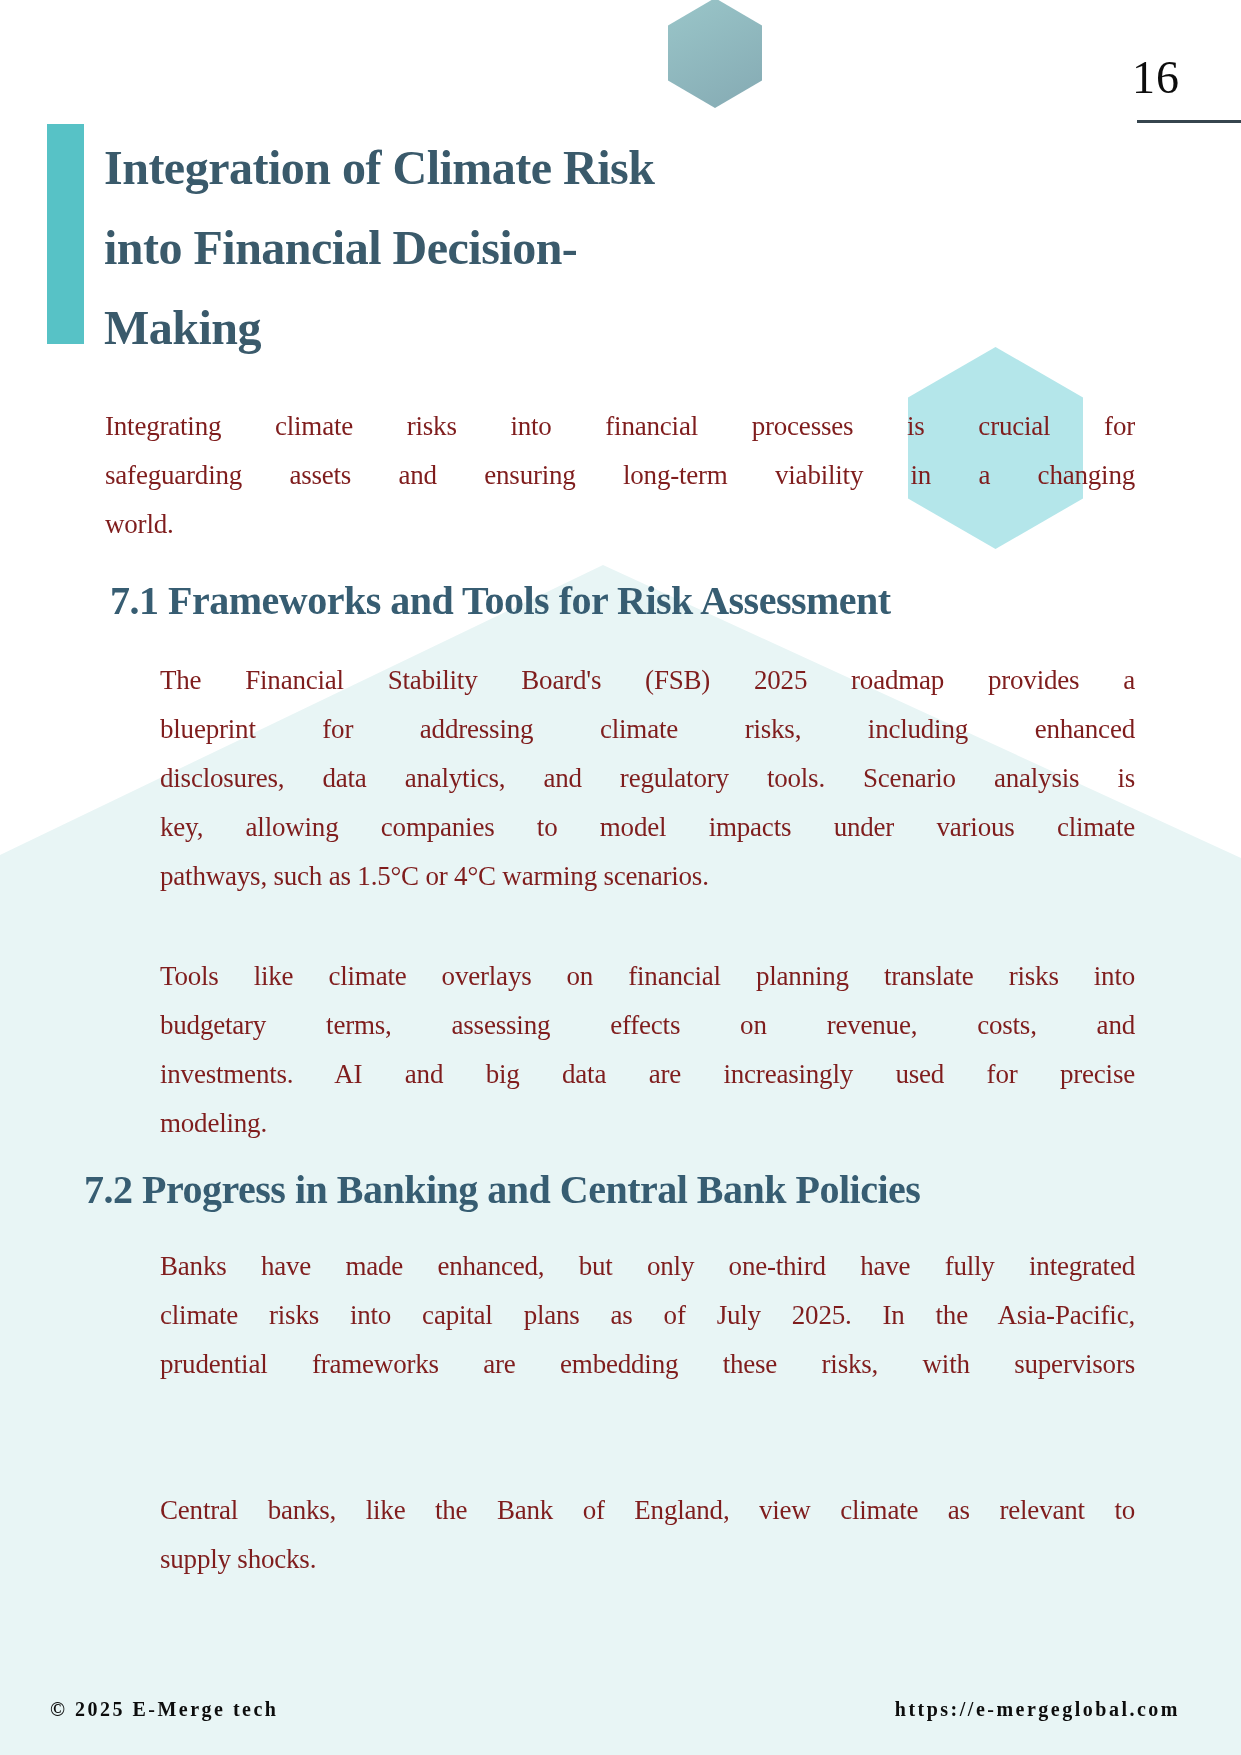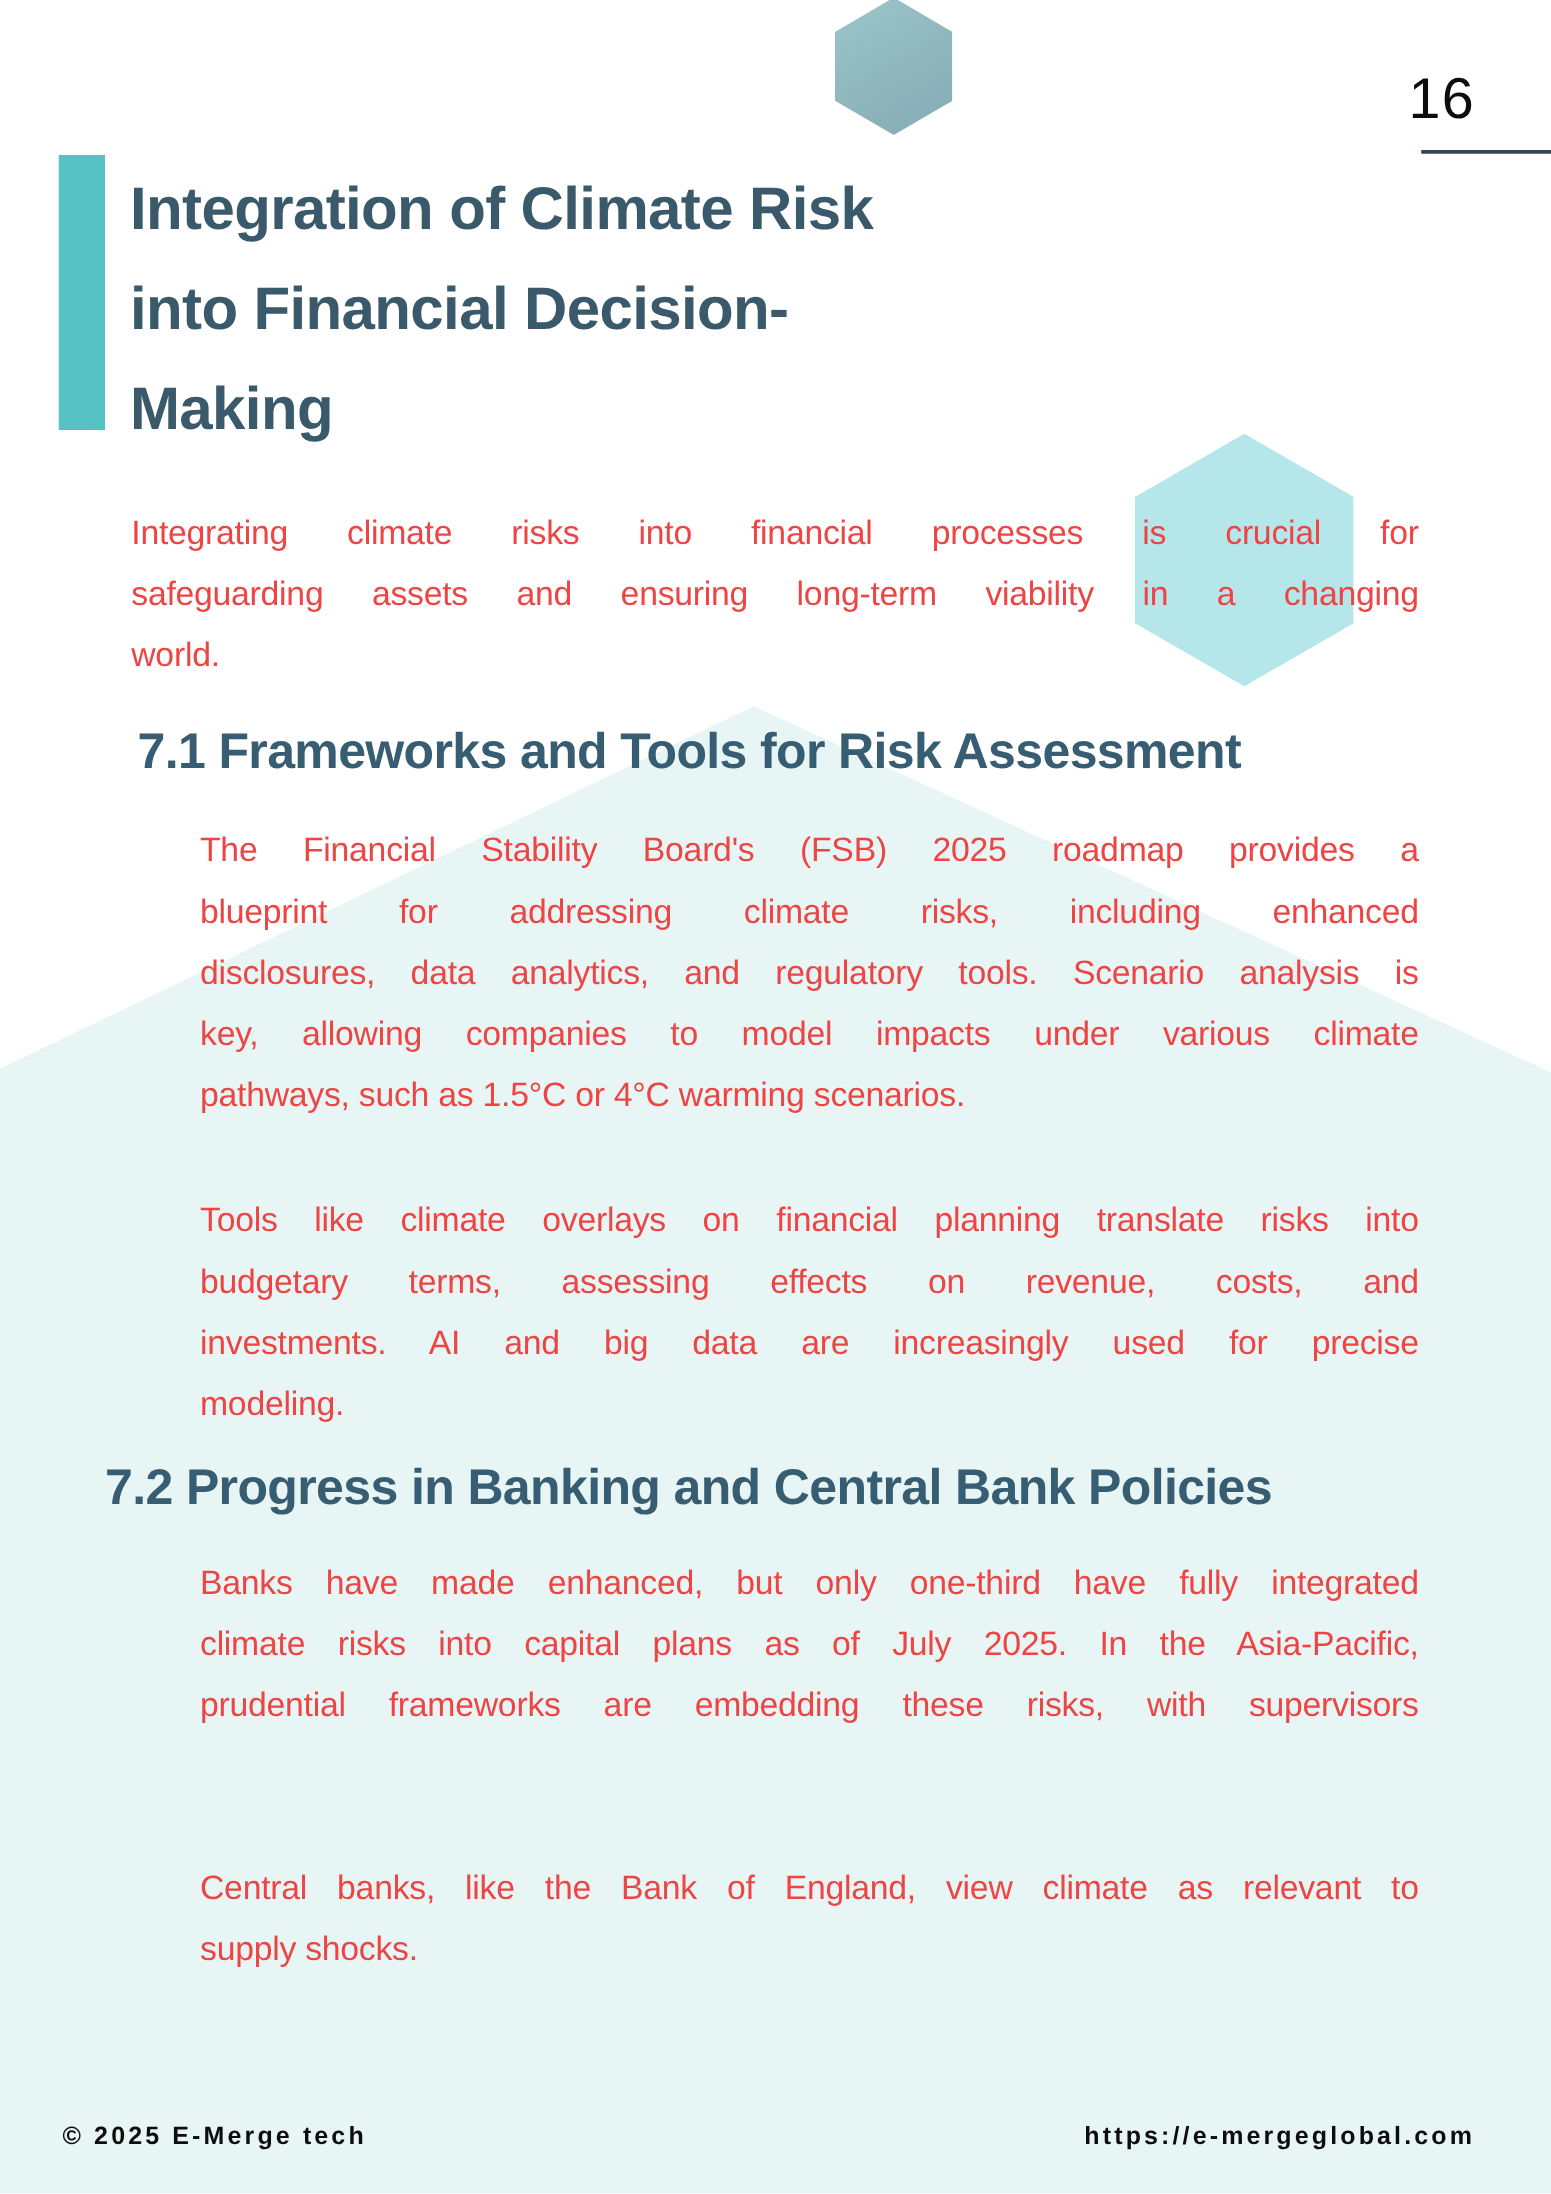--- a/index.html
+++ b/index.html
@@ -3,21 +3,21 @@
 <meta charset="utf-8">
 <title>Report Page</title>
 <style>
   html, body { margin: 0; padding: 0; background: #ffffff; }
   .page {
     position: relative;
     width: 1241px;
     height: 1755px;
     background: #ffffff;
     overflow: hidden;
-    font-family: Liberation Sans, sans-serif;
+    font-family: Liberation Serif, serif;
     margin: 0 auto;
   }
 
   
   .bg-triangle {
     position: absolute;
     left: 0; top: 0;
     width: 1241px; height: 1755px;
     background: #e8f5f5;
     clip-path: polygon(603px 565px, 1241px 858px, 1241px 1755px, 0px 1755px, 0px 855px);
@@ -82,21 +82,21 @@
   .intro {
     position: absolute;
     left: 105px; top: 402px;
     width: 1030px;
     z-index: 1;
   }
   .body-text {
     font-size: 27px;
     line-height: 49px;
     letter-spacing: -0.2px;
-    color: #ef4444;
+    color: #7f1d1d;
   }
   .para { position: absolute; left: 160px; width: 975px; z-index: 1; }
   .para-1 { top: 656px; }
   .para-2 { top: 952px; }
   .para-3 { top: 1242px; }
   .para-4 { top: 1486px; }
 
   .jline { text-align: justify; text-align-last: justify; }
   .line  { white-space: normal; }
 

